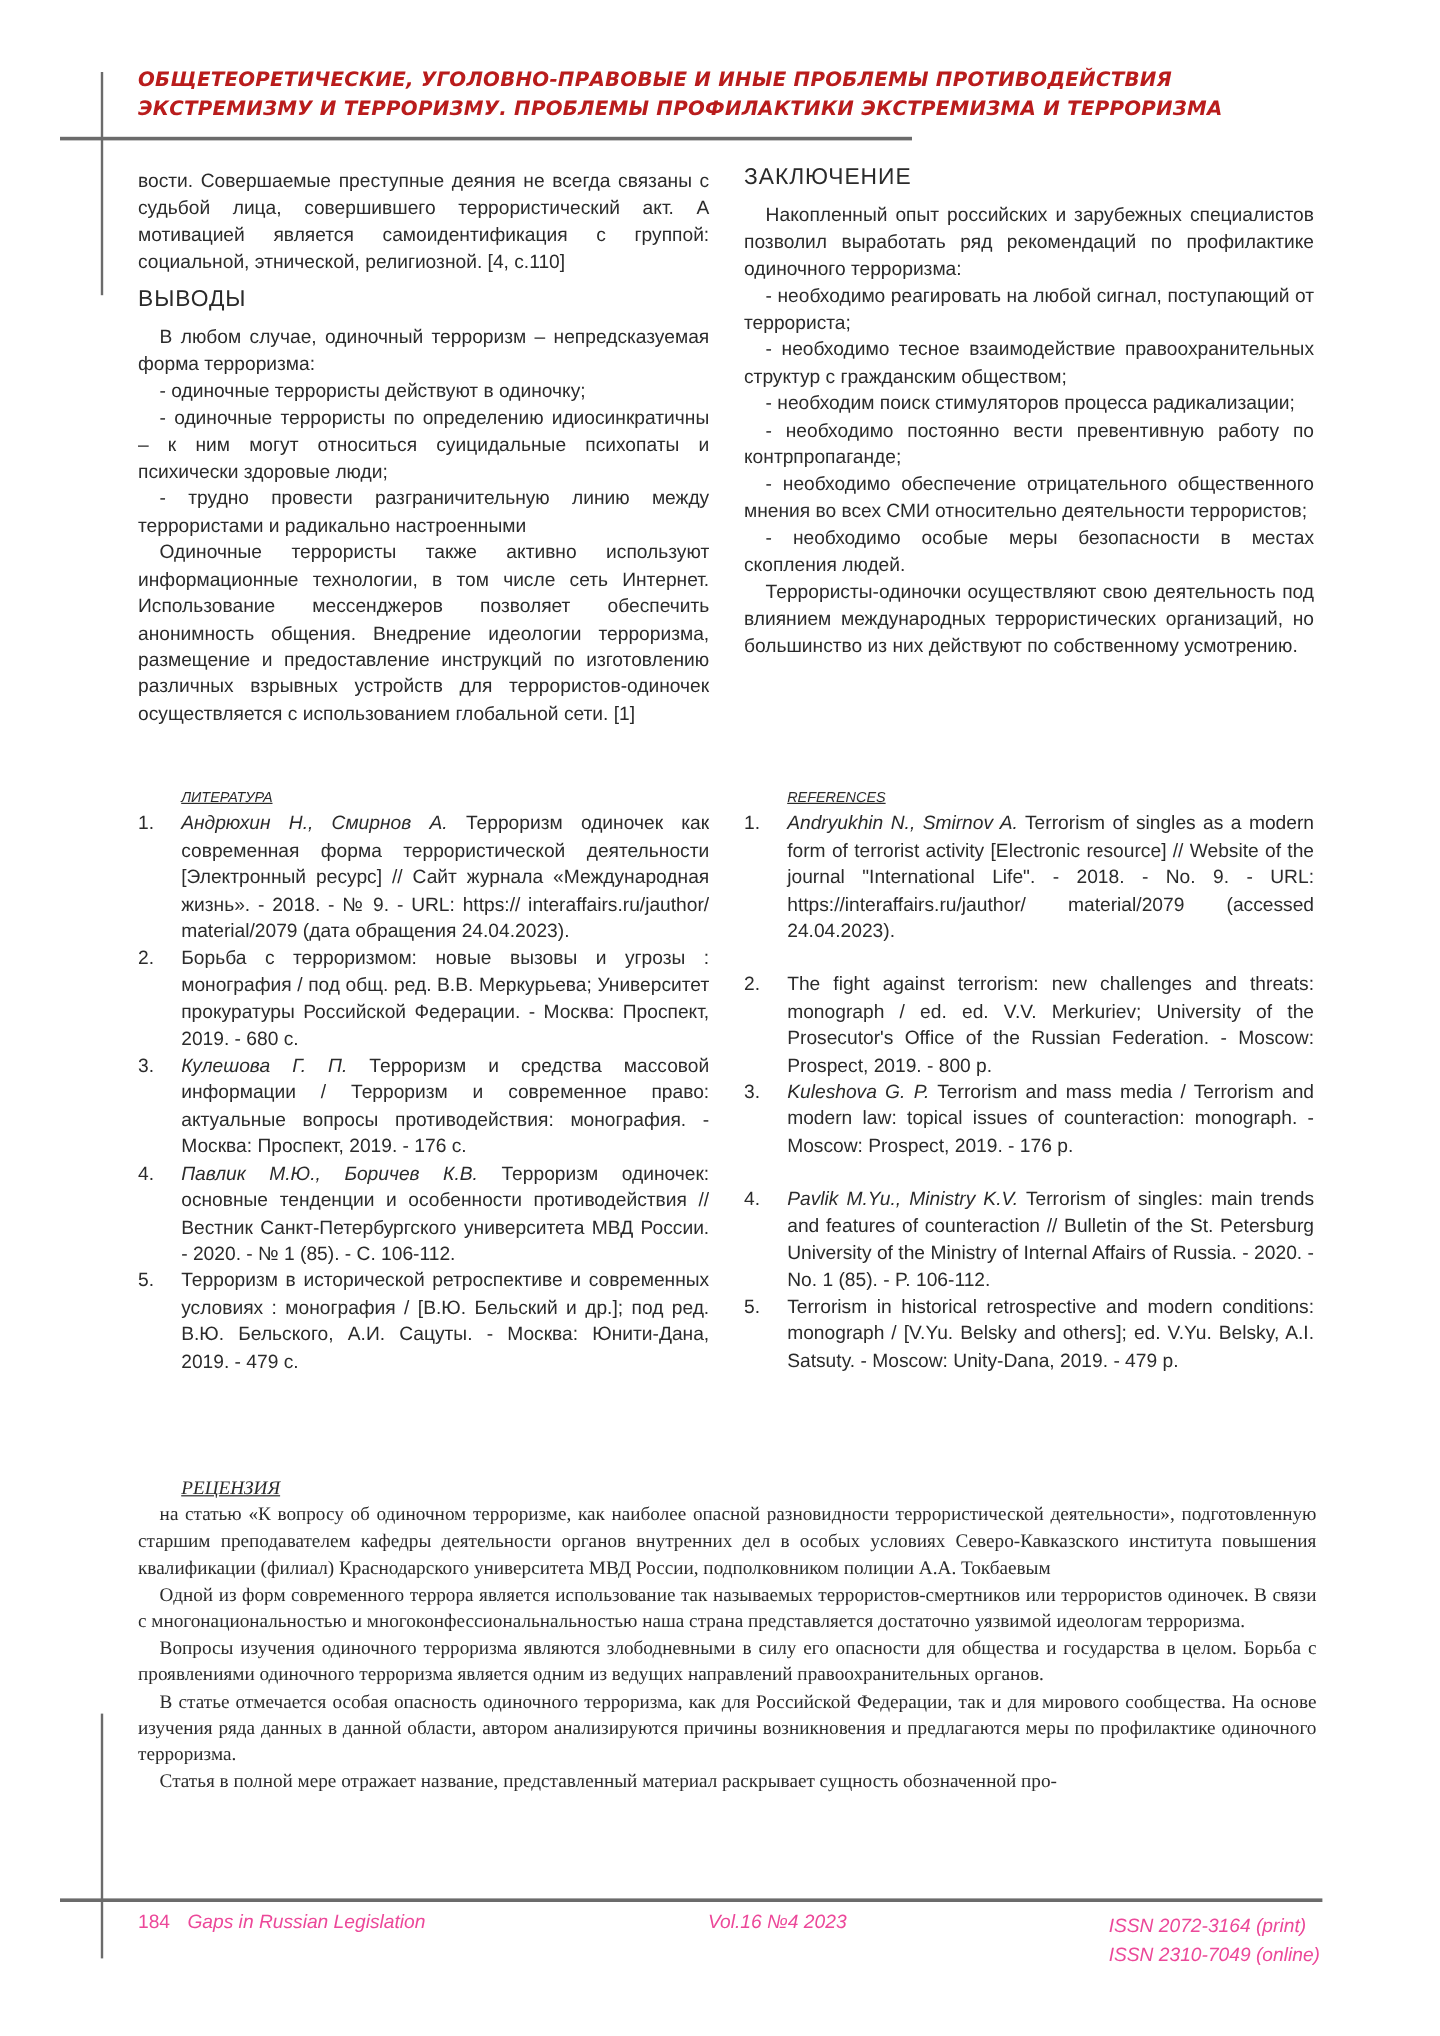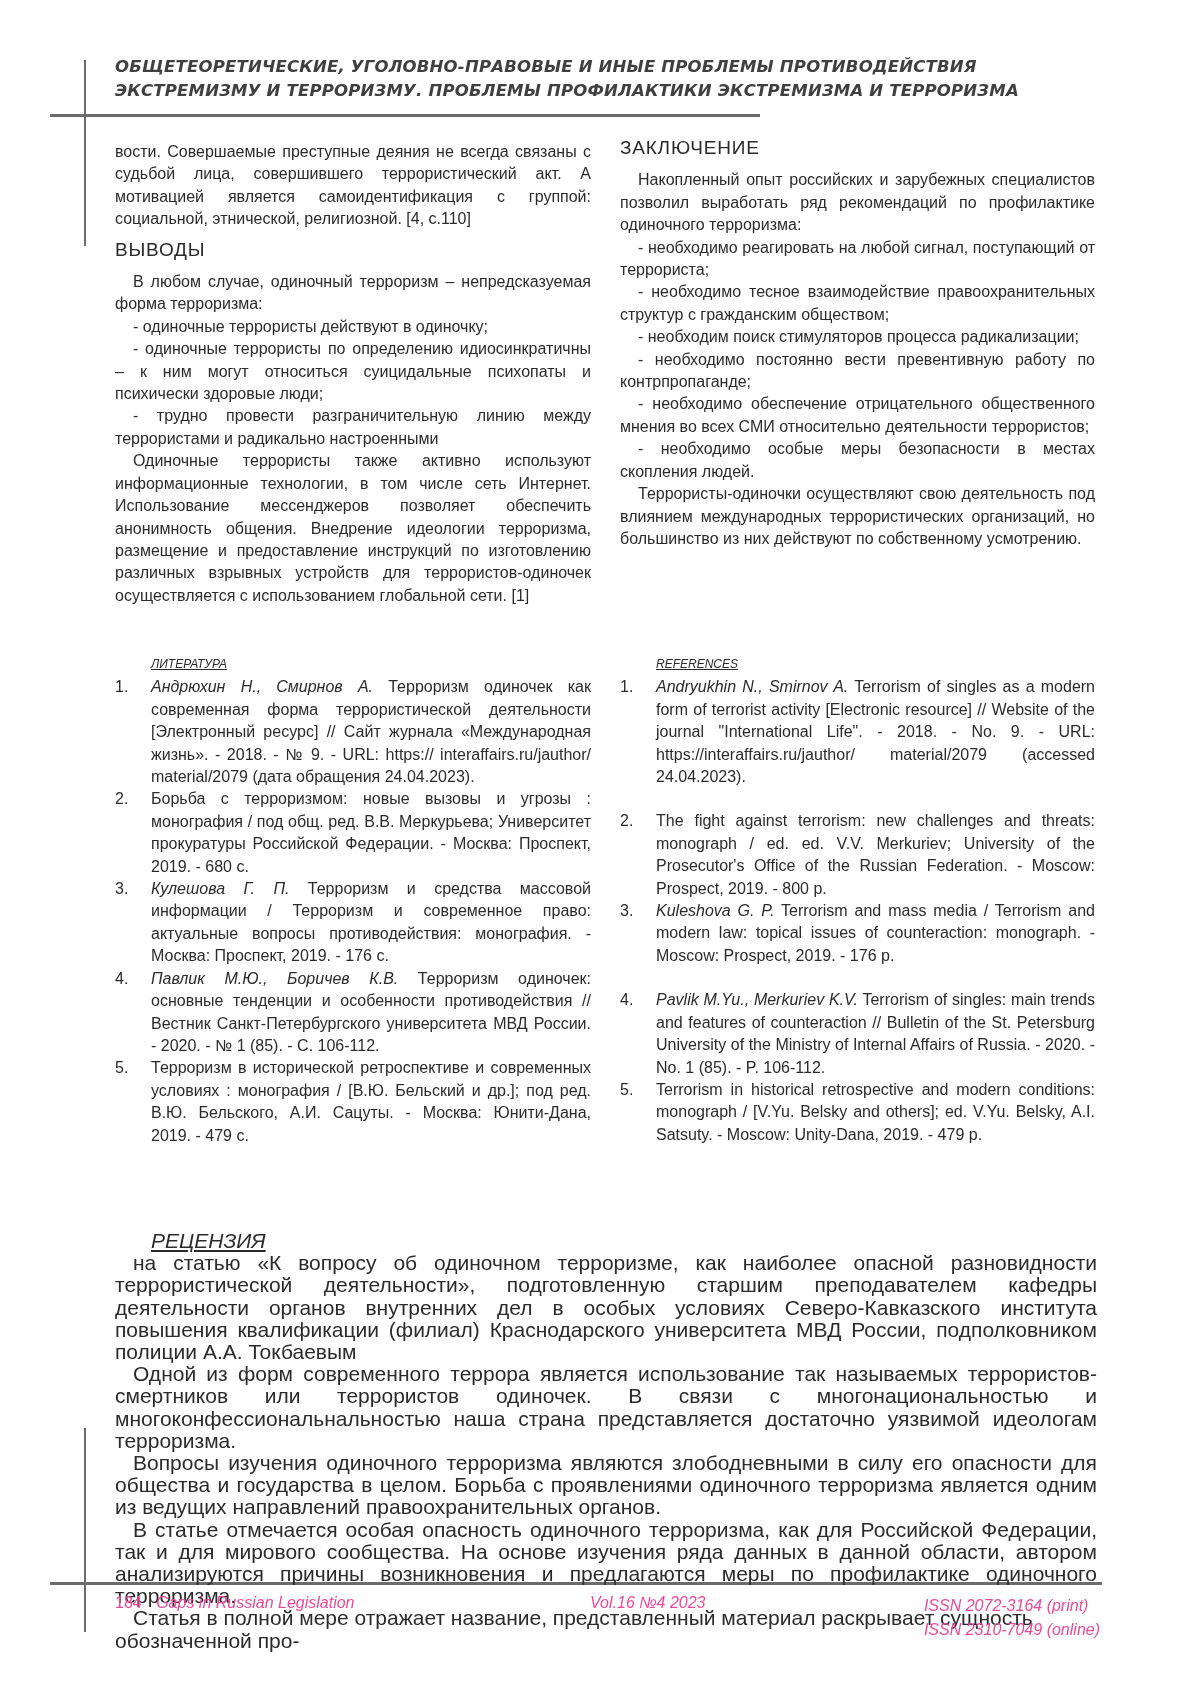--- a/index.html
+++ b/index.html
@@ -1,34 +1,34 @@
 <!DOCTYPE html>
 <html><head>
 <meta charset="utf-8">
 <style>
   html, body { margin: 0; padding: 0; background: #ffffff; }
   body { width: 1200px; height: 1697px; position: relative; overflow: hidden;
          font-family: "Liberation Sans", "DejaVu Sans", sans-serif; color: #2b2b2b; }
   .rule { position: absolute; background: #6b6b6b; }
   .header-title { position: absolute; left: 115px; top: 55px; width: 1000px;
          font-family: "DejaVu Sans", sans-serif; font-weight: bold; font-style: italic;
-         font-size: 16.5px; line-height: 24px; color: #404040; letter-spacing: 0.2px; }
+         font-size: 16.5px; line-height: 24px; color: #b91c1c; letter-spacing: 0.2px; }
   .col { position: absolute; font-size: 16px; line-height: 22.4px; text-align: justify; }
   .col-left { left: 115px; width: 476px; }
   .col-right { left: 620px; width: 475px; }
   .section-heading { font-size: 19px; letter-spacing: 0.8px; margin: 8px 0 10px 0; color: #2a2a2a; }
   .para { text-indent: 18px; margin: 0; }
   .list-line { text-indent: 18px; margin: 0; }
   .refs-title { font-style: italic; text-decoration: underline; margin: 0 0 1px 36px; font-size: 12px; }
   .ref { display: flex; margin: 0; }
   .ref .num { width: 36px; flex: 0 0 36px; }
   .ref .body { flex: 1; text-align: justify; }
   .ref .au { font-style: italic; }
   .ref.gap { margin-top: 22px; }
-  .review { position: absolute; left: 115px; width: 982px; top: 1230px; font-size: 21px; line-height: 22.2px; text-align: justify; }
+  .review { position: absolute; left: 115px; width: 982px; top: 1230px; font-size: 16px; line-height: 22.2px; text-align: justify; font-family: Liberation Serif, serif; }
   .review-title { font-style: italic; text-decoration: underline; margin: 0 0 0 36px; }
   .footer { position: absolute; top: 1594px; font-size: 16px; font-style: italic; color: #ec4899; }
   .footer .pg { font-style: normal; margin-right: 10px; }
 </style>
 </head>
 <body>
 
 <div class="rule" style="left:84px; top:60px; width:2px; height:186px;"></div>
 <div class="rule" style="left:50px; top:114px; width:710px; height:3px;"></div>
 <div class="rule" style="left:84px; top:1428px; width:2px; height:204px;"></div>
@@ -94,21 +94,21 @@
   <div class="ref gap">
     <span class="num">2.</span>
     <span class="body"><span>The fight against terrorism: new challenges and threats: monograph / ed. ed. V.V. Merkuriev; University of the Prosecutor's Office of the Russian Federation. - Moscow: Prospect, 2019. - 800 p.</span></span>
   </div>
   <div class="ref">
     <span class="num">3.</span>
     <span class="body"><span class="au">Kuleshova G. P.</span><span> Terrorism and mass media / Terrorism and modern law: topical issues of counteraction: monograph. - Moscow: Prospect, 2019. - 176 p.</span></span>
   </div>
   <div class="ref gap">
     <span class="num">4.</span>
-    <span class="body"><span class="au">Pavlik M.Yu., Merkuriev K.V.</span><span> Terrorism of singles: main trends and features of counteraction // Bulletin of the St. Petersburg University of the Ministry of Internal Affairs of Russia. - 2020. - No. 1 (85). - P. 106-112.</span></span>
+    <span class="body"><span class="au">Pavlik M.Yu., Ministry K.V.</span><span> Terrorism of singles: main trends and features of counteraction // Bulletin of the St. Petersburg University of the Ministry of Internal Affairs of Russia. - 2020. - No. 1 (85). - P. 106-112.</span></span>
   </div>
   <div class="ref">
     <span class="num">5.</span>
     <span class="body"><span>Terrorism in historical retrospective and modern conditions: monograph / [V.Yu. Belsky and others]; ed. V.Yu. Belsky, A.I. Satsuty. - Moscow: Unity-Dana, 2019. - 479 p.</span></span>
   </div>
 </div>
 
 <div class="review">
   <div class="review-title">РЕЦЕНЗИЯ</div>
   <p class="para">на статью «К вопросу об одиночном терроризме, как наиболее опасной разновидности террористической деятельности», подготовленную старшим преподавателем кафедры деятельности органов внутренних дел в особых условиях Северо-Кавказского института повышения квалификации (филиал) Краснодарского университета МВД России, подполковником полиции А.А. Токбаевым</p>

